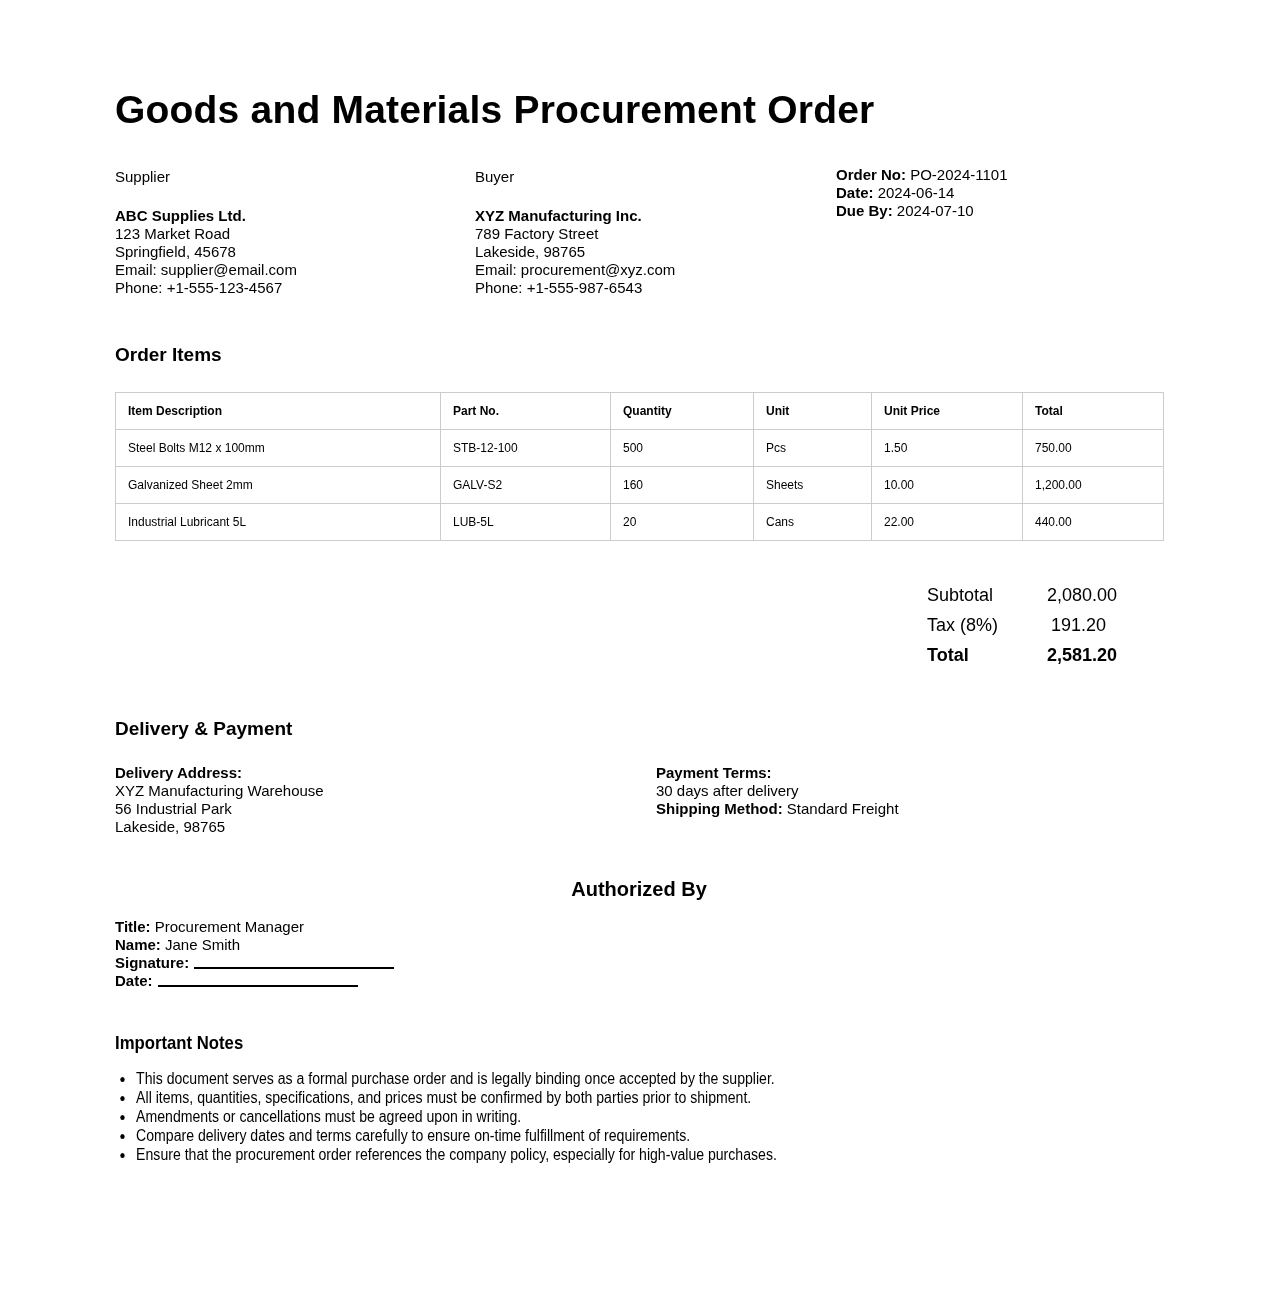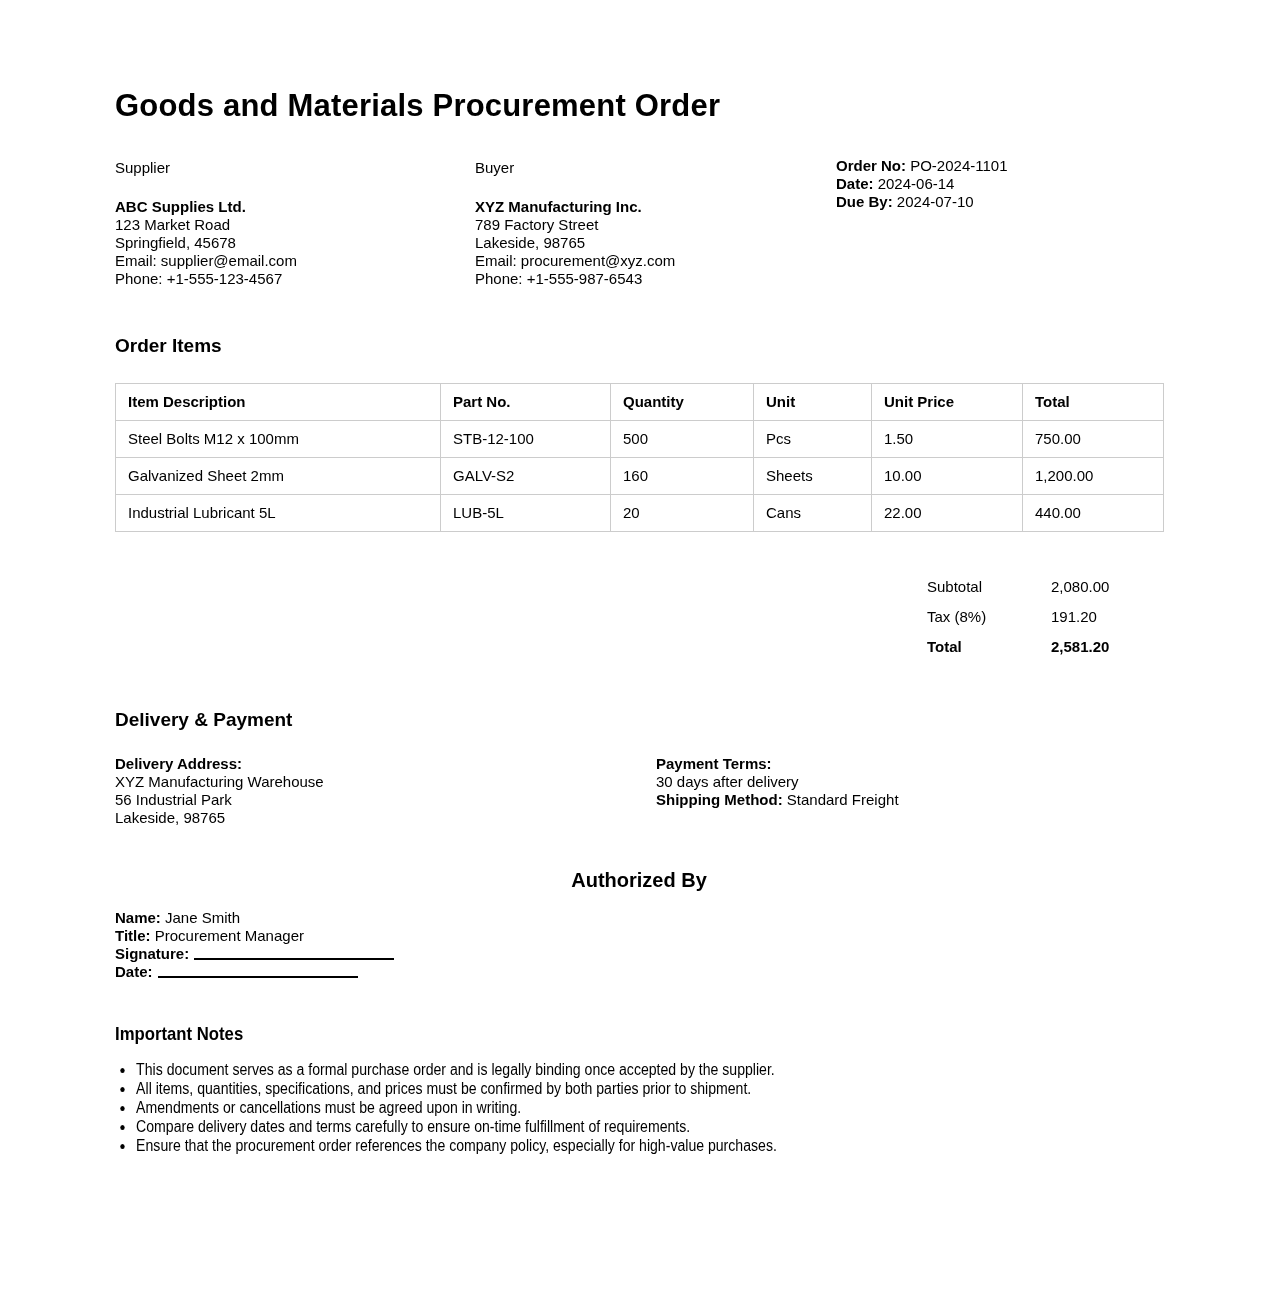--- a/index.html
+++ b/index.html
@@ -12,21 +12,21 @@
   .page {
     width: 1278px;
     height: 1300px;
     background: #ffffff;
     padding: 88px 115px 0 115px;
     overflow: hidden;
   }
 
   
   .doc-title {
-    font-size: 31px;
+    font-size: 39px;
     font-weight: bold;
     margin: 0 0 33px 0;
     line-height: 1.15;
     letter-spacing: 0.2px;
   }
 
   
   .parties { display: flex; }
   .party { width: 360px; }
   .party:nth-child(2) { width: 361px; }
@@ -52,40 +52,40 @@
     margin: 45px 0 0 0;
   }
   table.items {
     border-collapse: collapse;
     margin-top: 24px;
     width: 1048px;
     table-layout: fixed;
   }
   table.items th, table.items td {
     border: 1px solid #cccccc;
-    font-size: 15px;
+    font-size: 12px;
     line-height: 18px;
     text-align: left;
     padding: 9px 12px;
     vertical-align: middle;
     overflow: hidden;
     white-space: nowrap;
   }
   table.items th { font-weight: bold; }
 
   
   .totals {
     margin: 40px 46px 0 auto;
     width: 190px;
   }
   .totals-row {
     display: flex;
     height: 30px;
     align-items: center;
-    font-size: 15px;
+    font-size: 18px;
   }
   .t-label { width: 124px; }
   .t-value { flex: 1; }
   .totals-row.final .t-label, .totals-row.final .t-value { font-weight: bold; }
 
   
   .dp-heading { margin-top: 45px; }
   .dp-cols { display: flex; margin-top: 22px; }
   .dp-col1 { width: 541px; }
   .dp-col2 { flex: 1; }
@@ -242,22 +242,22 @@
     <div class="dp-col2">
       <div class="line b">Payment Terms:</div>
       <div class="line">30 days after delivery</div>
       <div class="line"><span class="b">Shipping Method:</span> <span>Standard Freight</span></div>
     </div>
   </div>
 
   <h3 class="auth-heading">Authorized By</h3>
 
   <div class="auth-block">
+    <div class="line"><span class="b">Title:</span> <span>Procurement Manager</span></div>
     <div class="line"><span class="b">Name:</span> <span>Jane Smith</span></div>
-    <div class="line"><span class="b">Title:</span> <span>Procurement Manager</span></div>
     <div class="line"><span class="b">Signature:</span><span class="sig-line"></span></div>
     <div class="line"><span class="b">Date:</span><span class="sig-line"></span></div>
   </div>
 
   <div class="notes">
     <h3 class="notes-heading">Important Notes</h3>
     <ul class="notes-list">
       <li>This document serves as a formal purchase order and is legally binding once accepted by the supplier.</li>
       <li>All items, quantities, specifications, and prices must be confirmed by both parties prior to shipment.</li>
       <li>Amendments or cancellations must be agreed upon in writing.</li>

